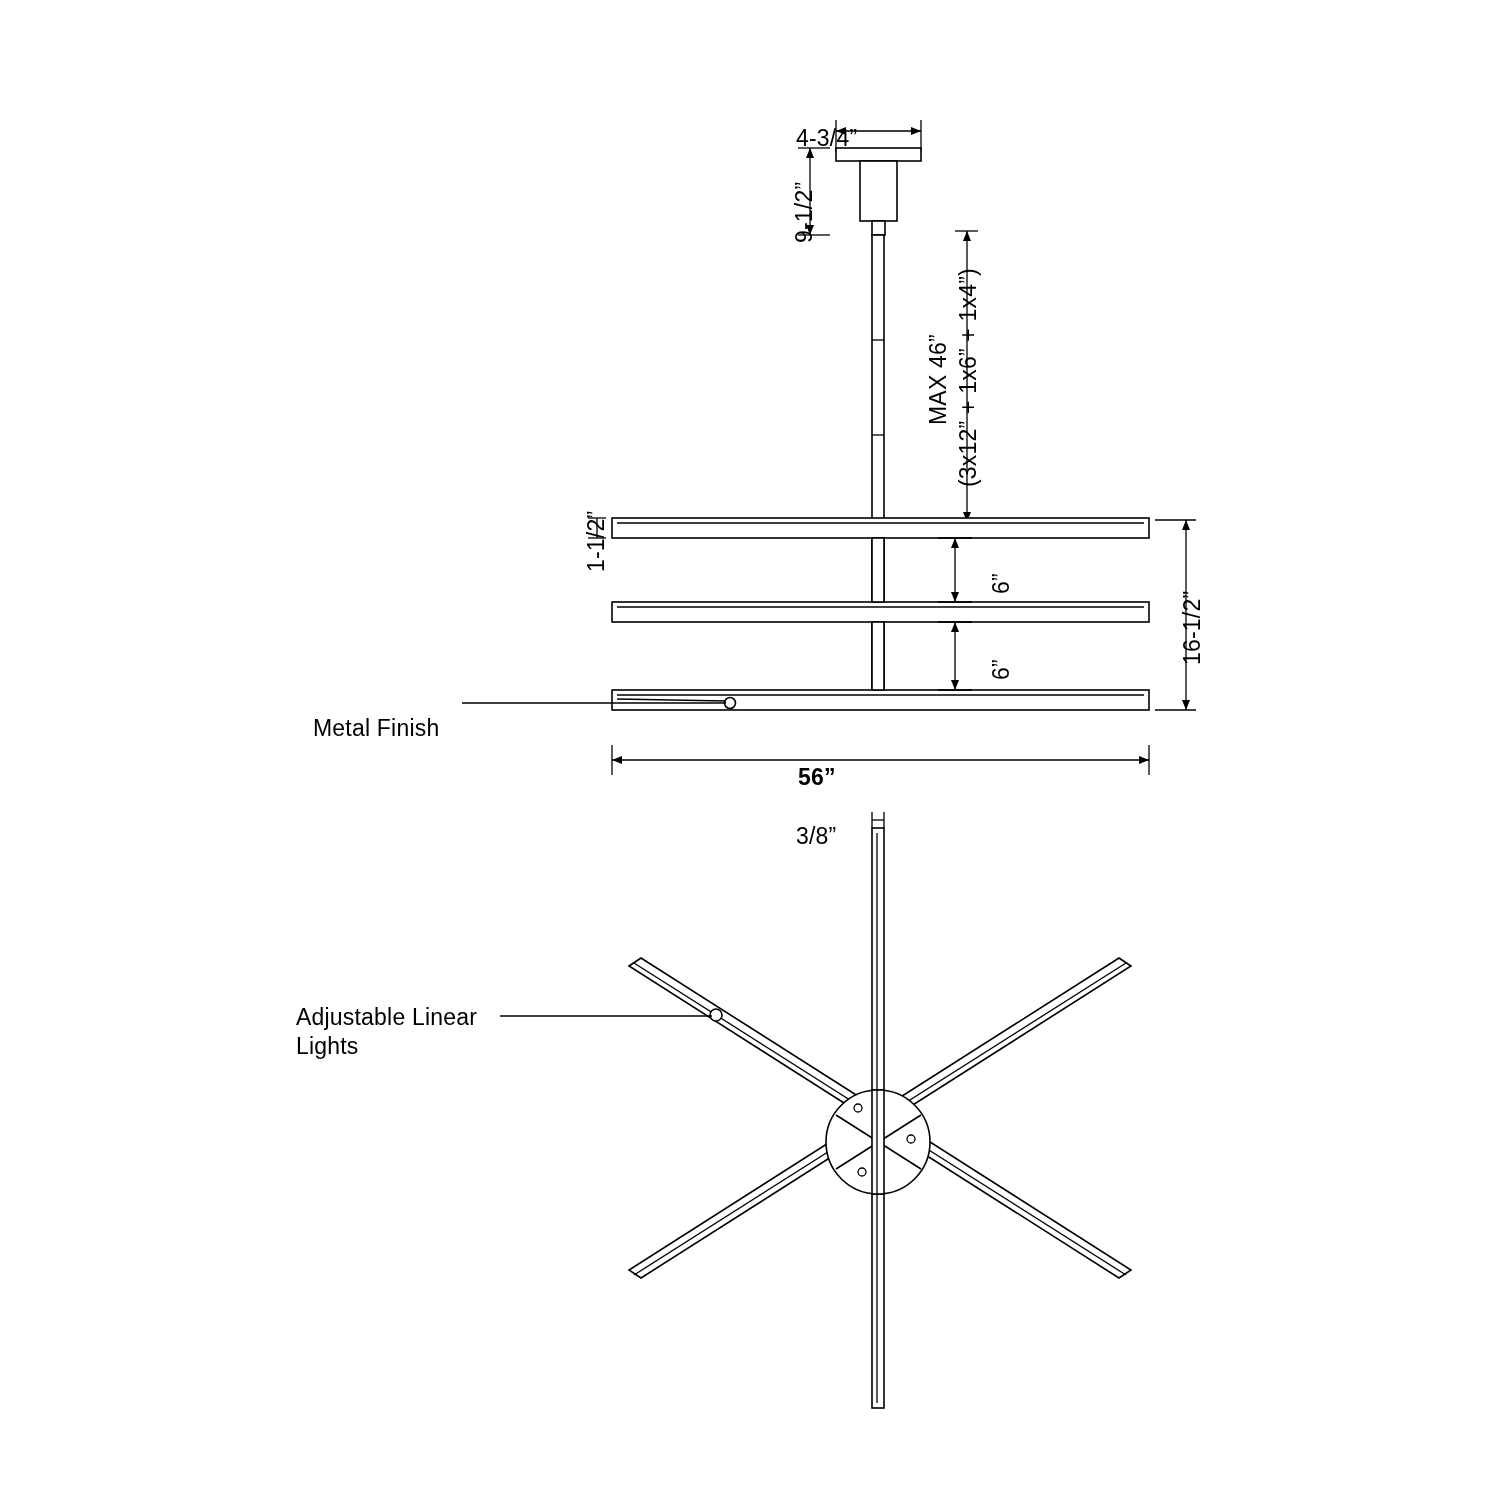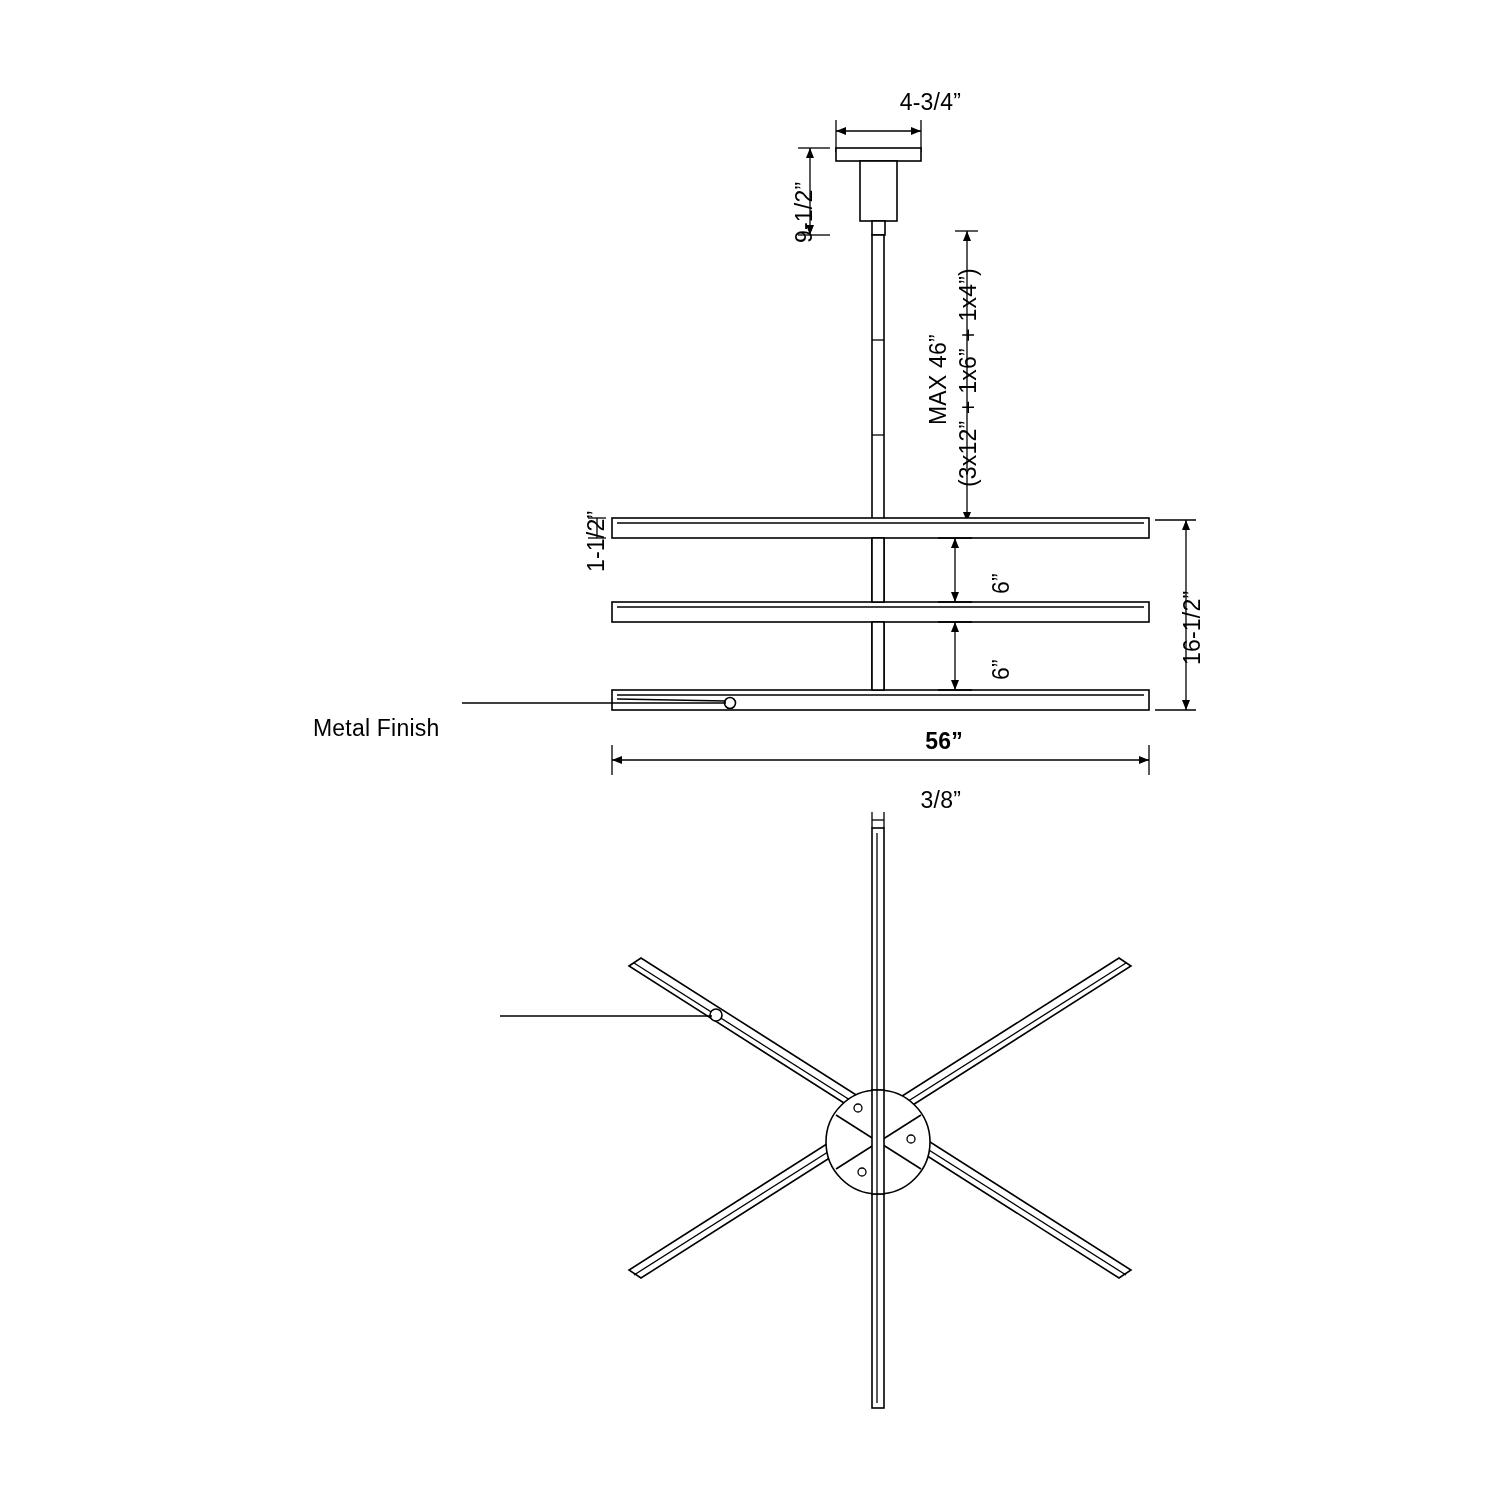--- a/index.html
+++ b/index.html
@@ -40,21 +40,21 @@
     font-size: 23px;
     line-height: 1.25;
     color: #000000;
     white-space: pre;
     letter-spacing: 0.2px;
   }
   .lbl.rot90 {
     transform-origin: left top;
     transform: rotate(-90deg);
   }
-  .lbl.center { text-align: right; }
+  .lbl.center { text-align: left; margin-top: 36px; }
 </style>
 </head>
 <body>
 
 <div id="stage">
 
   <svg class="drawing" viewBox="0 0 1500 1500">
 
     <g>
       <line class="ln-thin" x1="836" y1="120" x2="836" y2="152"></line>
@@ -200,14 +200,16 @@
   <div class="lbl rot90" style="left:987px; top:680px;">6”</div>
 
   <div class="lbl rot90" style="left:1178px; top:665px;">16-1/2”</div>
 
   <div class="lbl center" style="left:798px; top:727px; width:165px;font-weight:bold;">56”</div>
 
   <div class="lbl center" style="left:796px; top:786px; width:165px;">3/8”</div>
 
   <div class="lbl" style="left:313px; top:690px;margin-top:24px;">Metal Finish</div>
 
+  <div class="lbl" style="left:296px; top:1003px; width:200px;">Adjustable Linear
+Lights</div>
 
 </div>
 
 </body></html>

